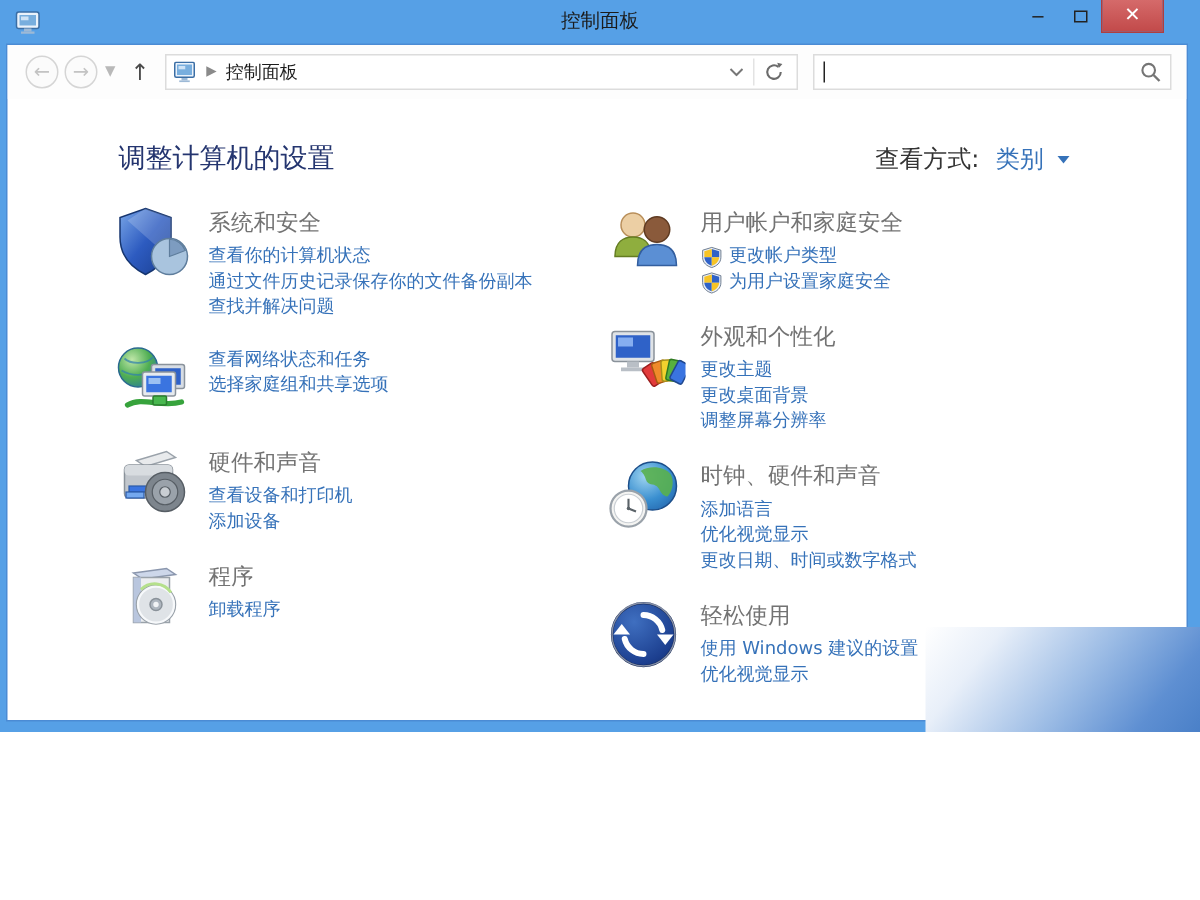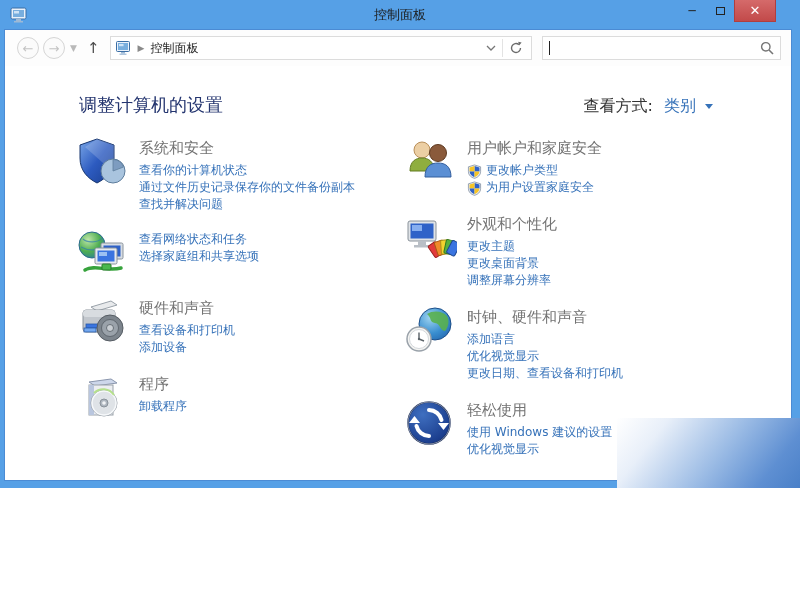--- a/index.html
+++ b/index.html
@@ -336,21 +336,21 @@
             </svg>
             <div class="cat-body">
               <a class="cat-title">时钟、硬件和声音</a>
               <a class="cat-link">
                   <span>添加语言</span>
                 </a>
               <a class="cat-link">
                   <span>优化视觉显示</span>
                 </a>
               <a class="cat-link">
-                  <span>更改日期、查看设备和打印机</span>
+                  <span>更改日期、时间或数字格式</span>
                 </a>
             </div>
           </div>
 
           <div class="category">
             <svg class="cat-icon" viewBox="0 0 52 50">
               <defs>
                   <radialGradient id="eoa" cx="0.35" cy="0.3" r="0.95">
                 <stop offset="0" stop-color="#3f6fc0"></stop>
                     <stop offset=".7" stop-color="#1c3f8f"></stop>

